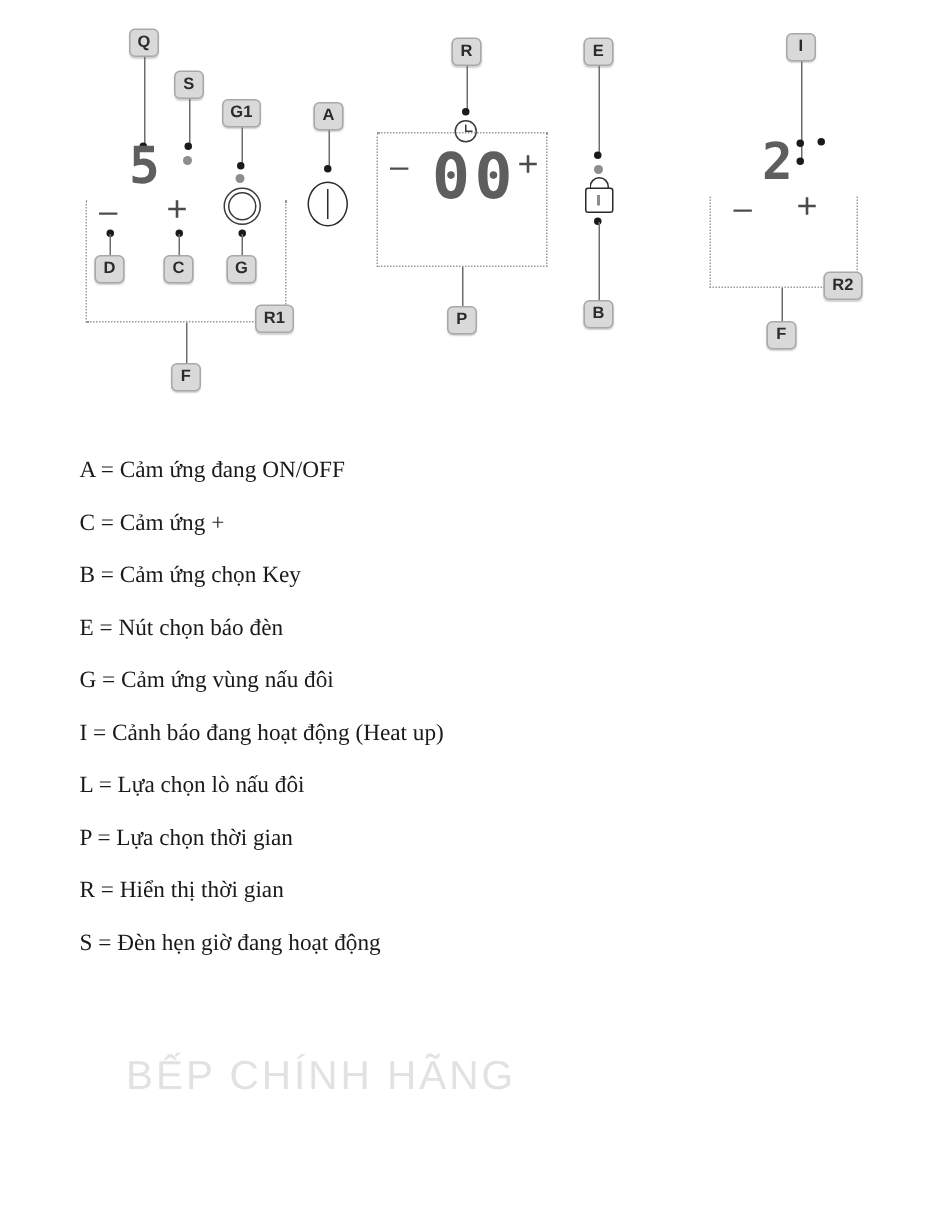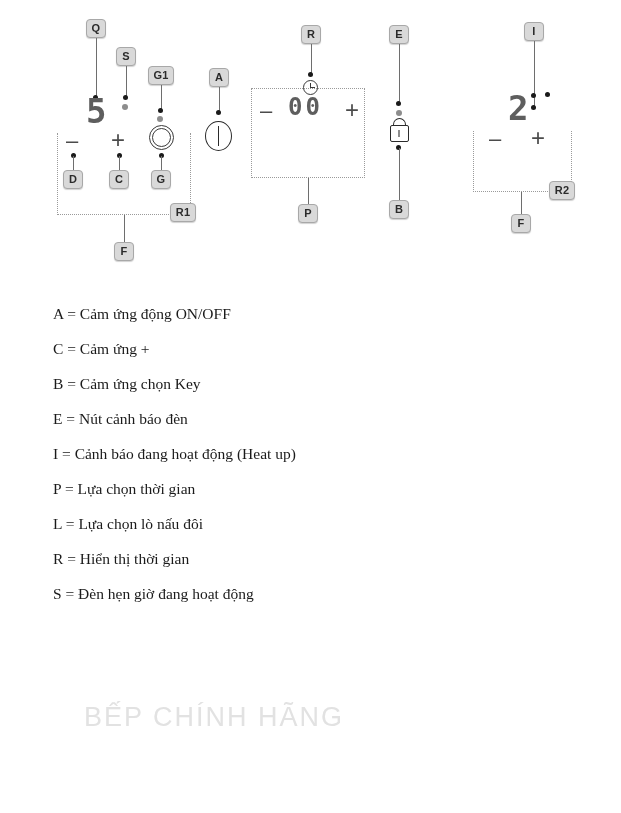--- a/index.html
+++ b/index.html
@@ -229,21 +229,21 @@
   <div class="power-bar" style="left:218px; top:126px; height:20px;"></div>
 
   <div class="badge w1" style="left:301px; top:25px;">R</div>
   <div class="leader v" style="left:311px; top:44px; height:30px;"></div>
   <div class="dot d5" style="left:308px; top:72px;"></div>
 
   <div class="clock-circle" style="left:303px; top:80px; width:15px; height:15px;"></div>
   <div class="clock-hand" style="left:310px; top:83px; width:1px; height:5px;"></div>
   <div class="clock-hand" style="left:310px; top:87px; width:5px; height:1px;"></div>
 
-  <div class="seg" style="left:288px; top:93px; font-size:24px; letter-spacing:3px;">00</div>
+  <div class="seg" style="left:288px; top:93px; font-size:42px; letter-spacing:3px;">00</div>
 
   <div class="glyph" style="left:260px; top:100px; font-size:22px;">–</div>
   <div class="glyph" style="left:345px; top:98px; font-size:24px;">+</div>
 
   <div class="dotbox full" style="left:251px; top:88px; width:114px; height:90px;"></div>
   <div class="leader v" style="left:308px; top:178px; height:26px;"></div>
   <div class="badge w1" style="left:298px; top:204px;">P</div>
 
   <div class="badge w1" style="left:389px; top:25px;">E</div>
   <div class="leader v" style="left:399px; top:44px; height:59px;"></div>
@@ -272,24 +272,25 @@
 
   <div class="dotbox r1" style="left:473px; top:131px; width:99px; height:61px;"></div>
   <div class="badge w2" style="left:549px; top:181px;">R2</div>
 
   <div class="leader v" style="left:521px; top:192px; height:22px;"></div>
   <div class="badge w1" style="left:511px; top:214px;">F</div>
 
 </div>
 
 <div id="legend">
-  <div class="legend-row">A = Cảm ứng động ON/OFF</div>
+  <div class="legend-row">A = Cảm ứng đang ON/OFF</div>
   <div class="legend-row">C = Cảm ứng +</div>
   <div class="legend-row">B = Cảm ứng chọn Key</div>
-  <div class="legend-row">E = Nút cảnh báo đèn</div>
+  <div class="legend-row">E = Nút chọn báo đèn</div>
+  <div class="legend-row">G = Cảm ứng vùng nấu đôi</div>
   <div class="legend-row">I = Cảnh báo đang hoạt động (Heat up)</div>
+  <div class="legend-row">L = Lựa chọn lò nấu đôi</div>
   <div class="legend-row">P = Lựa chọn thời gian</div>
-  <div class="legend-row">L = Lựa chọn lò nấu đôi</div>
   <div class="legend-row">R = Hiển thị thời gian</div>
   <div class="legend-row">S = Đèn hẹn giờ đang hoạt động</div>
 </div>
 
 <div id="watermark">BẾP CHÍNH HÃNG</div>
 
 </body></html>

